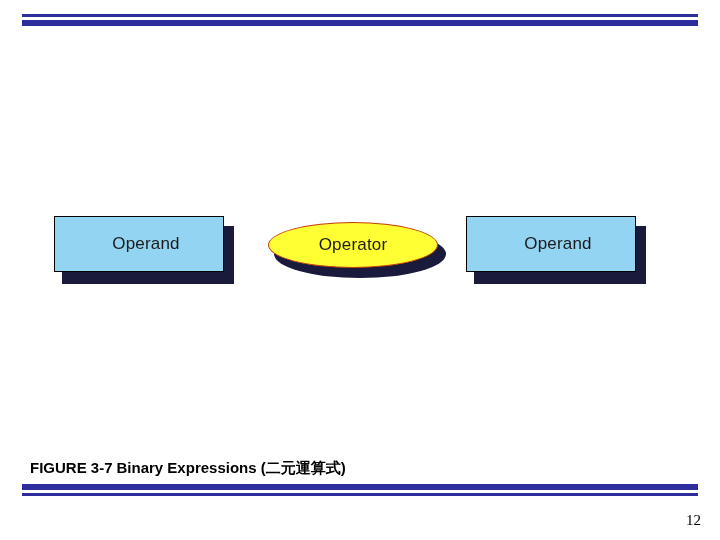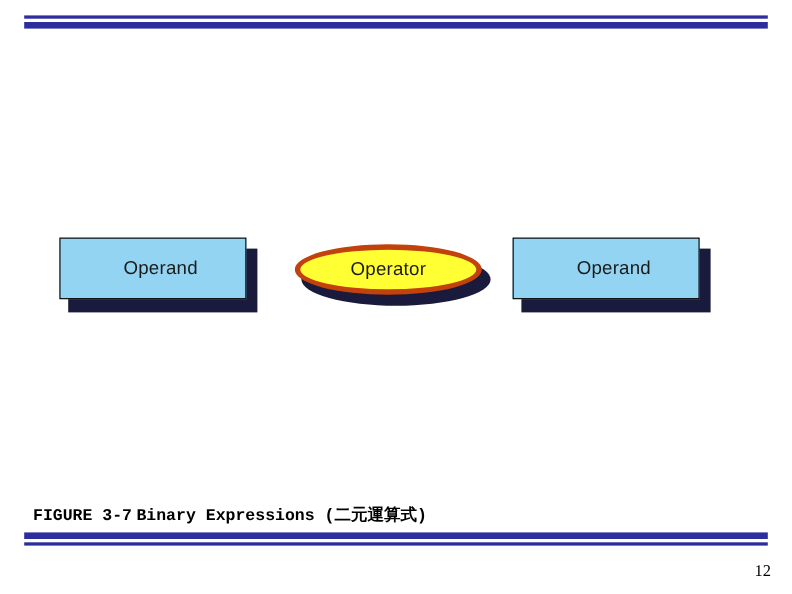--- a/index.html
+++ b/index.html
@@ -104,40 +104,40 @@
     background: #1a1a3c;
     border-radius: 50%;
   }
   .ellipse {
     position: absolute;
     left: 0;
     top: 0;
     width: 170px;
     height: 46px;
     background: #ffff33;
-    border: 5px solid #c2410c;
+    border: 1px solid #c2410c;
     border-radius: 50%;
     box-sizing: border-box;
     display: flex;
     align-items: center;
     justify-content: center;
   }
   .ellipse-label {
     font-family: "Liberation Sans", sans-serif;
     font-size: 17px;
     color: #1a1a1a;
     letter-spacing: 0.2px;
   }
 
   
   .caption {
     position: absolute;
     left: 30px;
     top: 459px;
-    font-family: Liberation Mono, monospace;
+    font-family: Liberation Sans, sans-serif;
     font-size: 15px;
     color: #000000;
     white-space: nowrap;
   }
   .caption .fig-id {
     font-weight: bold;
   }
   .caption .fig-title {
     font-weight: bold;
     margin-left: 4px;

